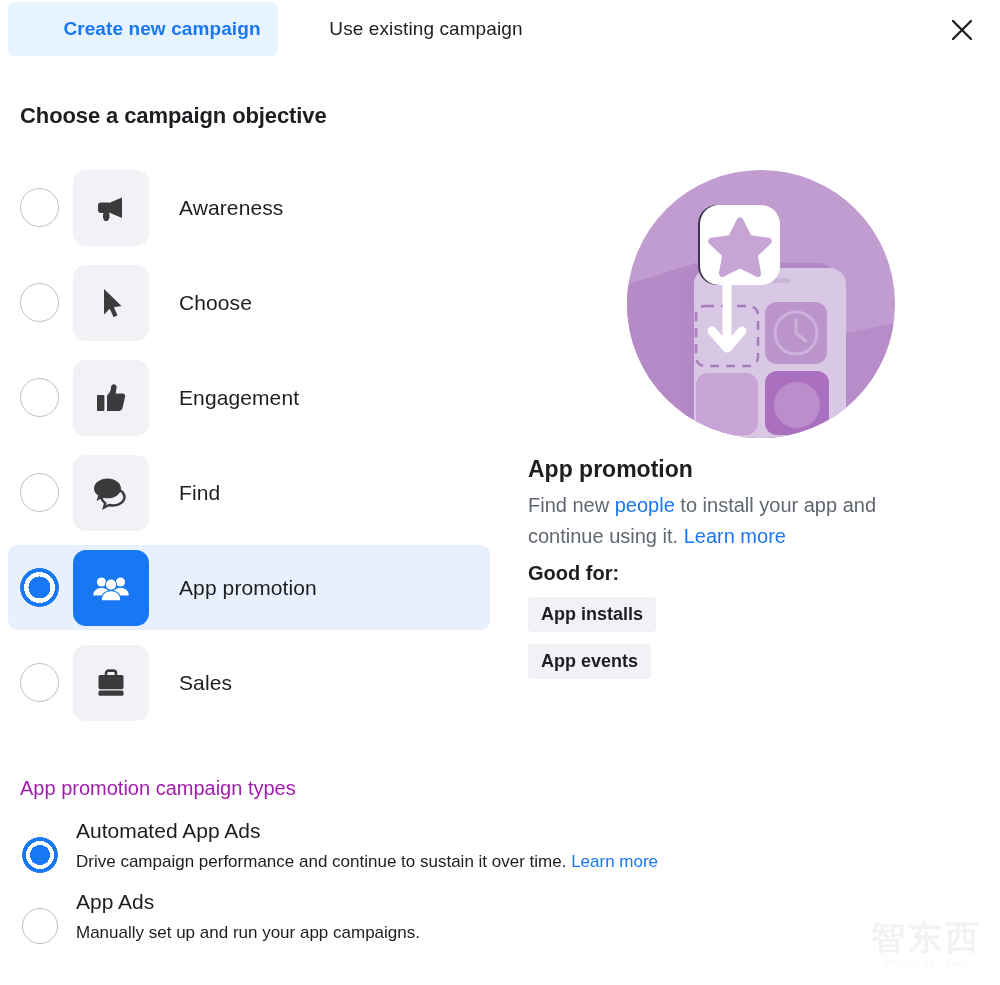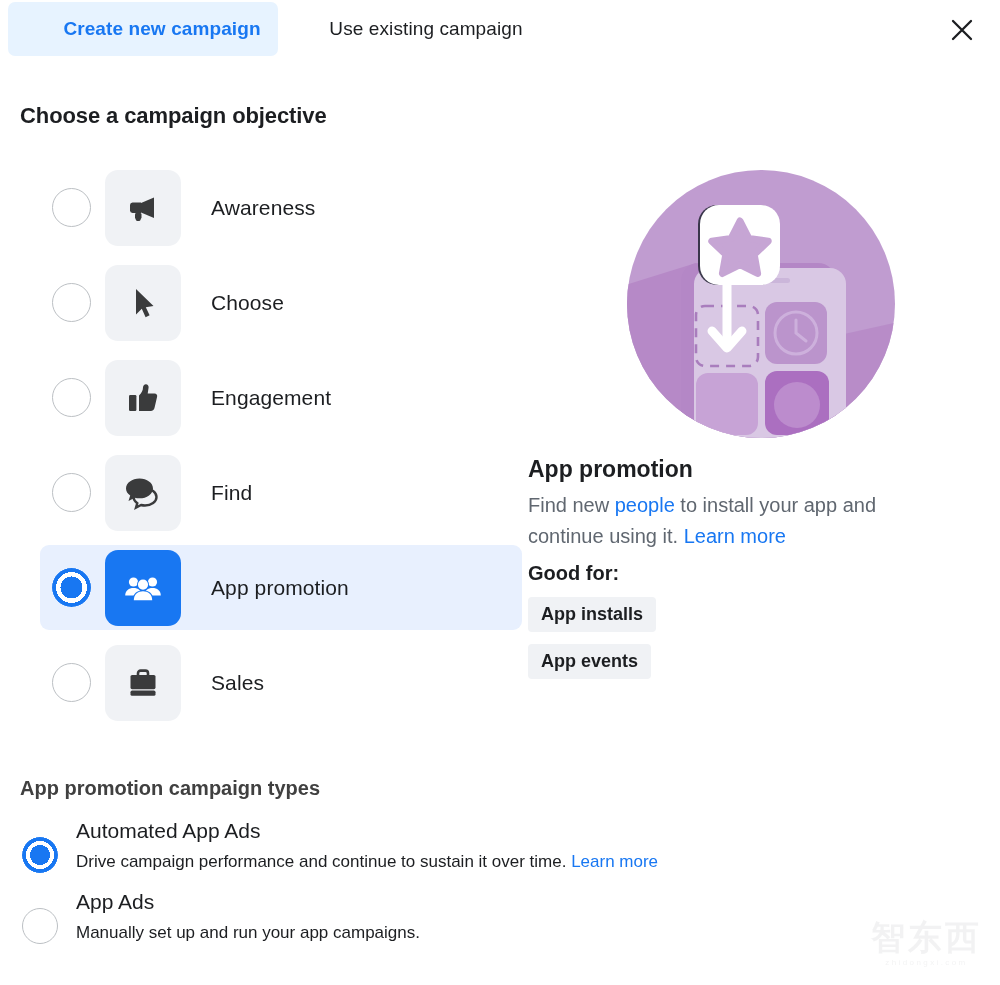--- a/index.html
+++ b/index.html
@@ -36,21 +36,21 @@
   }
   .close-btn svg { display: block; }
 
   
   .h-objective {
     position: absolute; left: 20px; top: 103px;
     font-size: 22px; font-weight: bold; color: #1c1e21; letter-spacing: -.1px;
   }
 
   
-  .obj-list { position: absolute; left: 0; top: 160px; width: 500px; margin-left: 32px; }
+  .obj-list { position: absolute; left: 0; top: 160px; width: 500px; }
   .obj-row {
     position: relative; height: 95px;
     display: flex; align-items: center;
     cursor: pointer;
   }
   .obj-row .hl {
     position: absolute; left: 8px; top: 5px; width: 482px; height: 85px;
     border-radius: 9px; background: transparent;
   }
   .obj-row.selected .hl { background: #e8f0fe; }
@@ -107,21 +107,21 @@
   .tags { margin-top: 12px; }
   .tag {
     display: inline-block; background: #f0f2f5; color: #1c1e21;
     font-size: 18px; font-weight: bold;
     padding: 7px 13px; border-radius: 4px; margin-bottom: 12px;
   }
 
   
   .h-types {
     position: absolute; left: 20px; top: 777px;
-    font-size: 20px; font-weight: bold; color: #404040;
+    font-size: 20px; font-weight: normal; color: #a21caf;
   }
   .type-list { position: absolute; left: 0px; top: 818px; width: 820px; }
   .type-row { position: relative; display: flex; align-items: flex-end; margin-bottom: 16px; cursor: pointer; }
   .t-radio {
     width: 36px; height: 36px; margin-left: 22px; margin-top: 3px;
     border-radius: 50%; border: 1.6px solid #bcc0c4; background: #fff;
     flex: 0 0 auto;
   }
   .t-radio.on {
     border: none;

